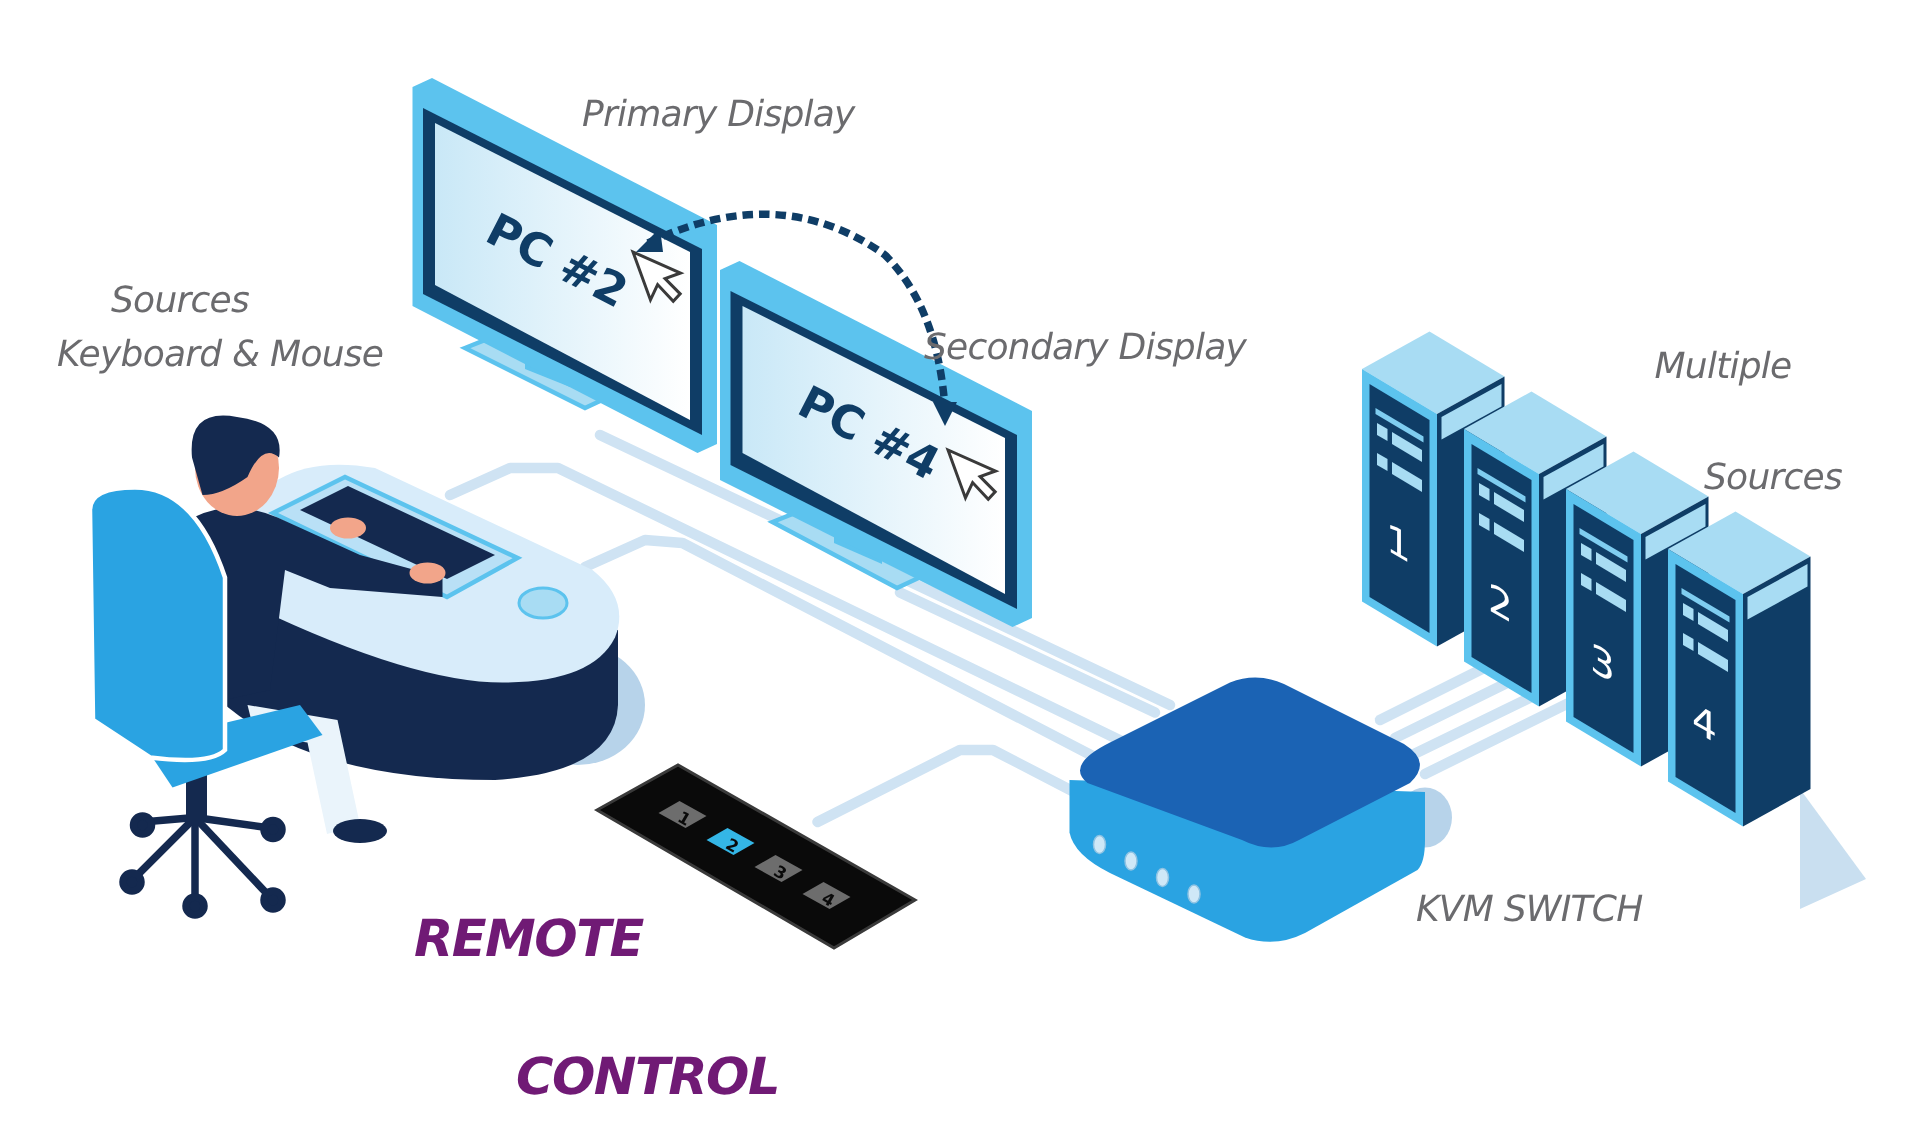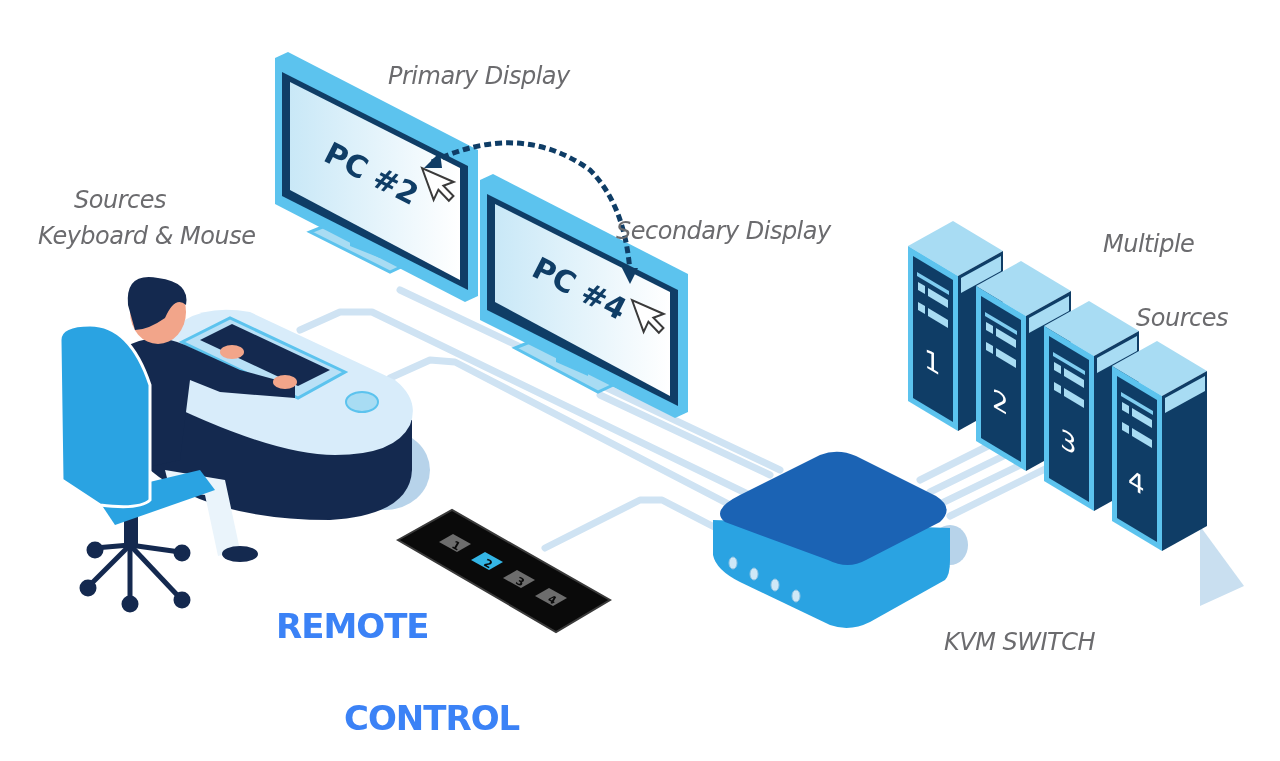--- a/index.html
+++ b/index.html
@@ -1,19 +1,19 @@
 <!DOCTYPE html>
 <html><head>
 <meta charset="utf-8">
 <style>
   html, body { margin: 0; padding: 0; background: #ffffff; }
   body { width: 1280px; height: 761px; overflow: hidden; position: relative; font-family: "DejaVu Sans", sans-serif; }
   #scene { position: absolute; left: 0; top: 0; width: 1280px; height: 761px; }
   .lbl { position: absolute; font-family: "DejaVu Sans", sans-serif; font-style: italic; color: #6b6b6e; font-size: 24px; letter-spacing: -0.5px; white-space: nowrap; }
-  .lbl-remote { position: absolute; font-family: "DejaVu Sans", sans-serif; font-weight: bold; color: #3b82f6; font-size: 34px; letter-spacing: -1px; white-space: nowrap; }
+  .lbl-remote { position: absolute; font-family: "DejaVu Sans", sans-serif; font-style: italic; font-weight: bold; color: #701a75; font-size: 34px; letter-spacing: -1px; white-space: nowrap; }
   .svgtext { font-family: "DejaVu Sans", sans-serif; font-weight: bold; }
 </style>
 </head>
 <body>
 
 <svg id="scene" viewBox="0 0 1280 761" xmlns="http://www.w3.org/2000/svg">
   <defs>
     <linearGradient id="screenGrad" x1="0" y1="0" x2="1" y2="0">
       <stop offset="0" stop-color="#c9e8f7"></stop>
       <stop offset="1" stop-color="#ffffff"></stop>
@@ -188,15 +188,15 @@
       </g>
     </g>
 </svg>
 
 <div class="lbl" style="left:388px; top:62px;">Primary Display</div>
 <div class="lbl" style="left:616px; top:178px;margin-top:39px;">Secondary Display</div>
 <div class="lbl" style="left:74px; top:186px;">Sources</div>
 <div class="lbl" style="left:38px; top:222px;">Keyboard &amp; Mouse</div>
 <div class="lbl" style="left:1103px; top:230px;text-align:center;">Multiple</div>
 <div class="lbl" style="left:1136px; top:264px;margin-top:40px;">Sources</div>
-<div class="lbl" style="left:944px; top:628px;">KVM SWITCH</div>
+<div class="lbl" style="left:944px; top:592px;">KVM SWITCH</div>
 <div class="lbl-remote" style="left:276px; top:606px;">REMOTE</div>
 <div class="lbl-remote" style="left:344px; top:656px;margin-top:42px;">CONTROL</div>
 
 </body></html>

